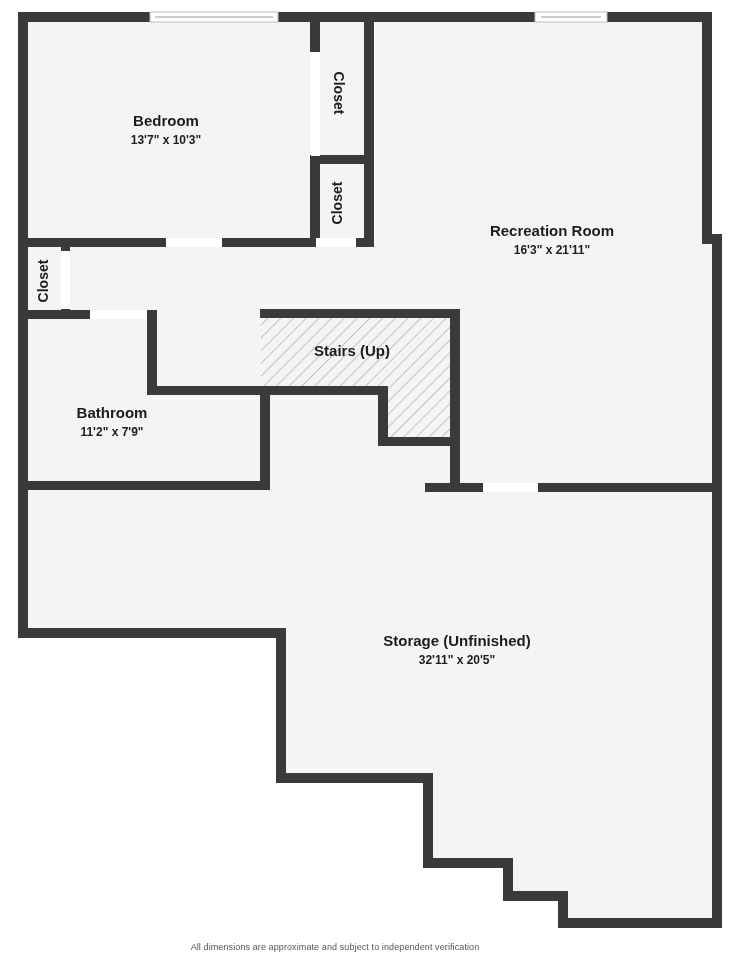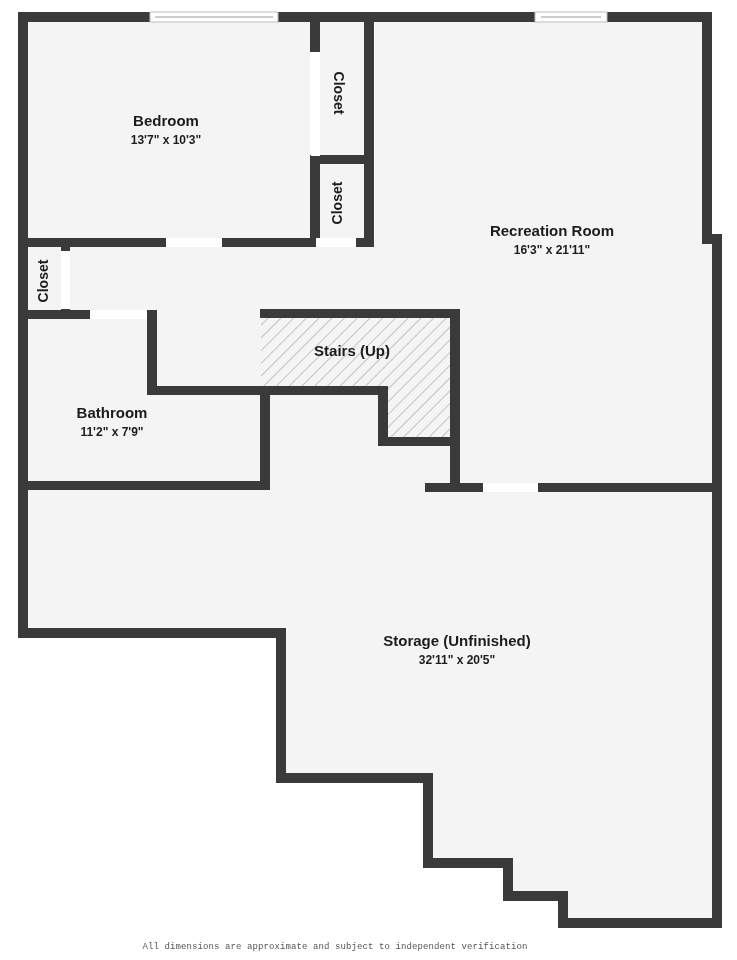--- a/index.html
+++ b/index.html
@@ -56,21 +56,21 @@
     fill: #1c1c1c;
     text-anchor: middle;
     dominant-baseline: middle;
   }
   .disclaimer {
     position: absolute;
     left: 0;
     top: 942px;
     width: 670px;
     text-align: center;
-    font-family: Liberation Mono, monospace;
+    font-family: Liberation Sans, sans-serif;
     font-size: 9px;
     color: #555555;
     letter-spacing: 0.1px;
   }
 </style>
 </head>
 <body>
 
 <div id="floorplan-root">
 

